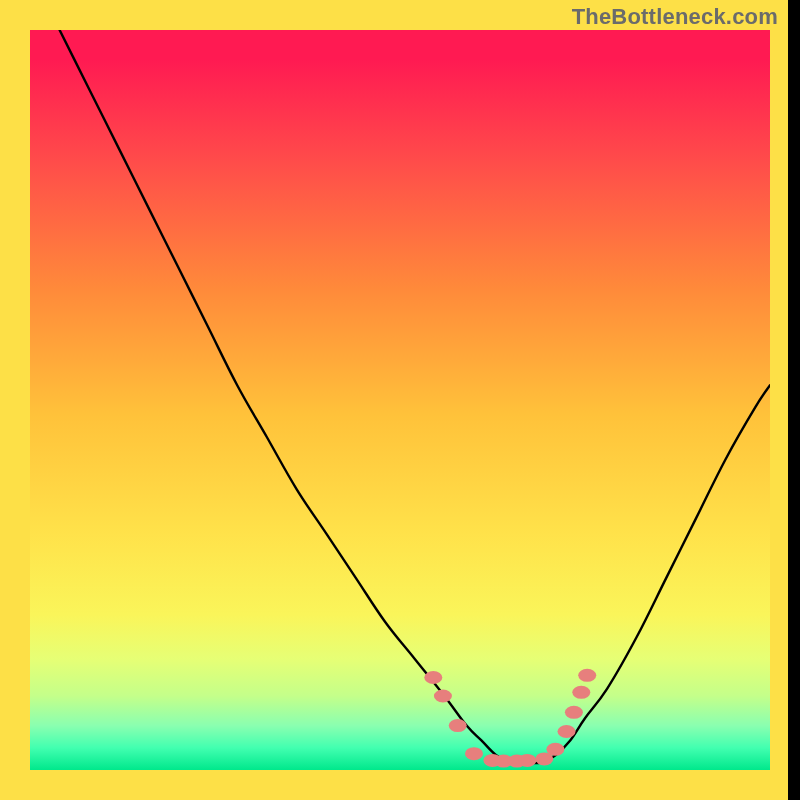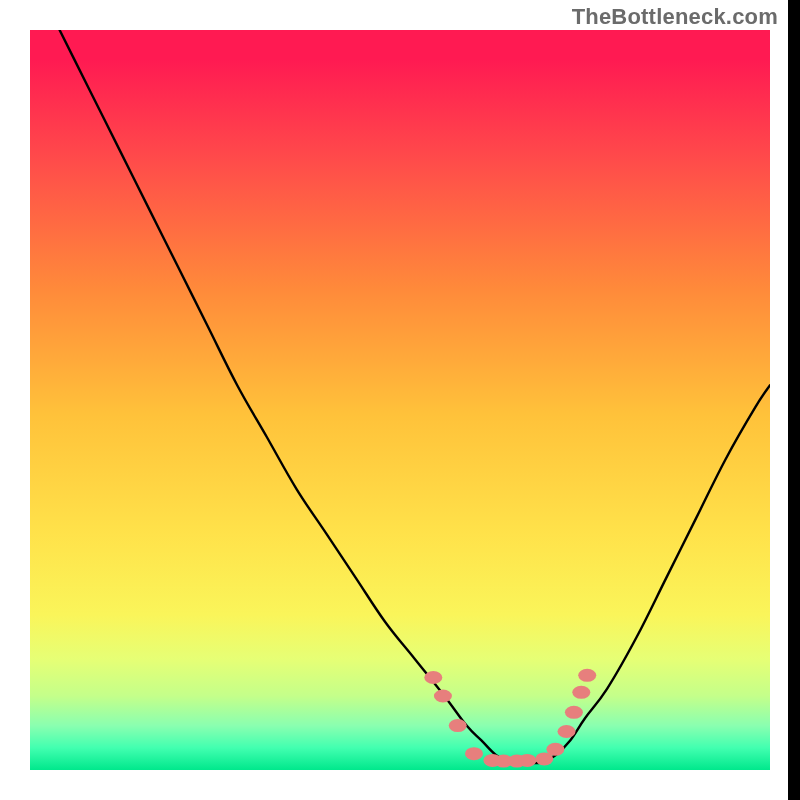--- a/index.html
+++ b/index.html
@@ -9,21 +9,21 @@
     height: 800px;
     background: #000;
     overflow: hidden;
   }
   .frame {
     position: absolute;
     left: 0;
     top: 0;
     width: 788px;
     height: 800px;
-    background: #ffffff;
+    background: #fde047;
   }
   .plot-area {
     position: absolute;
     left: 30px;
     top: 30px;
     width: 740px;
     height: 740px;
     background: linear-gradient(to bottom,
       #ff1a52 0%,
       #ff1a52 4%,

